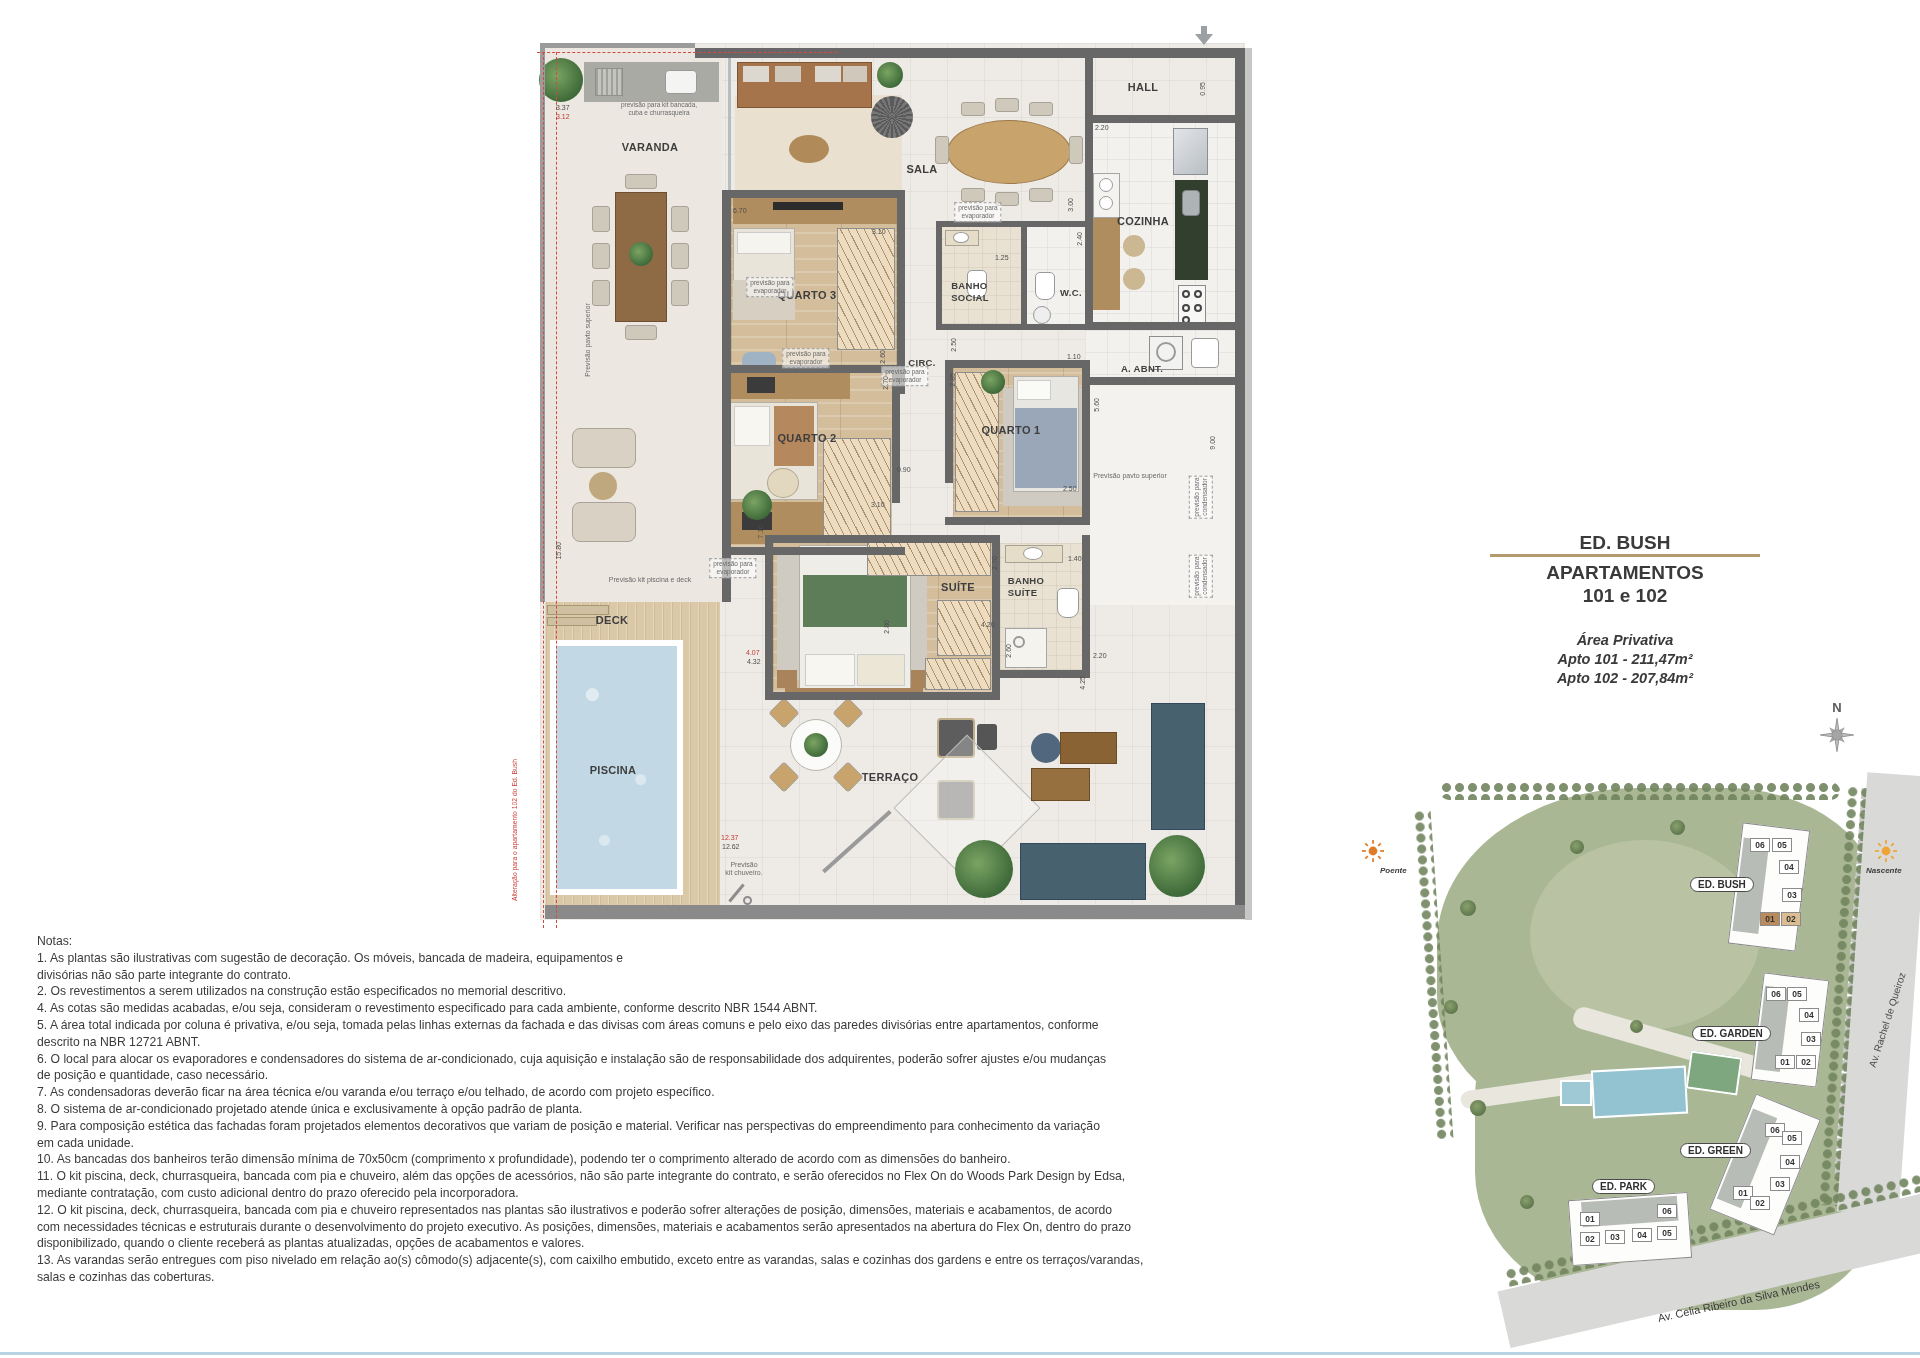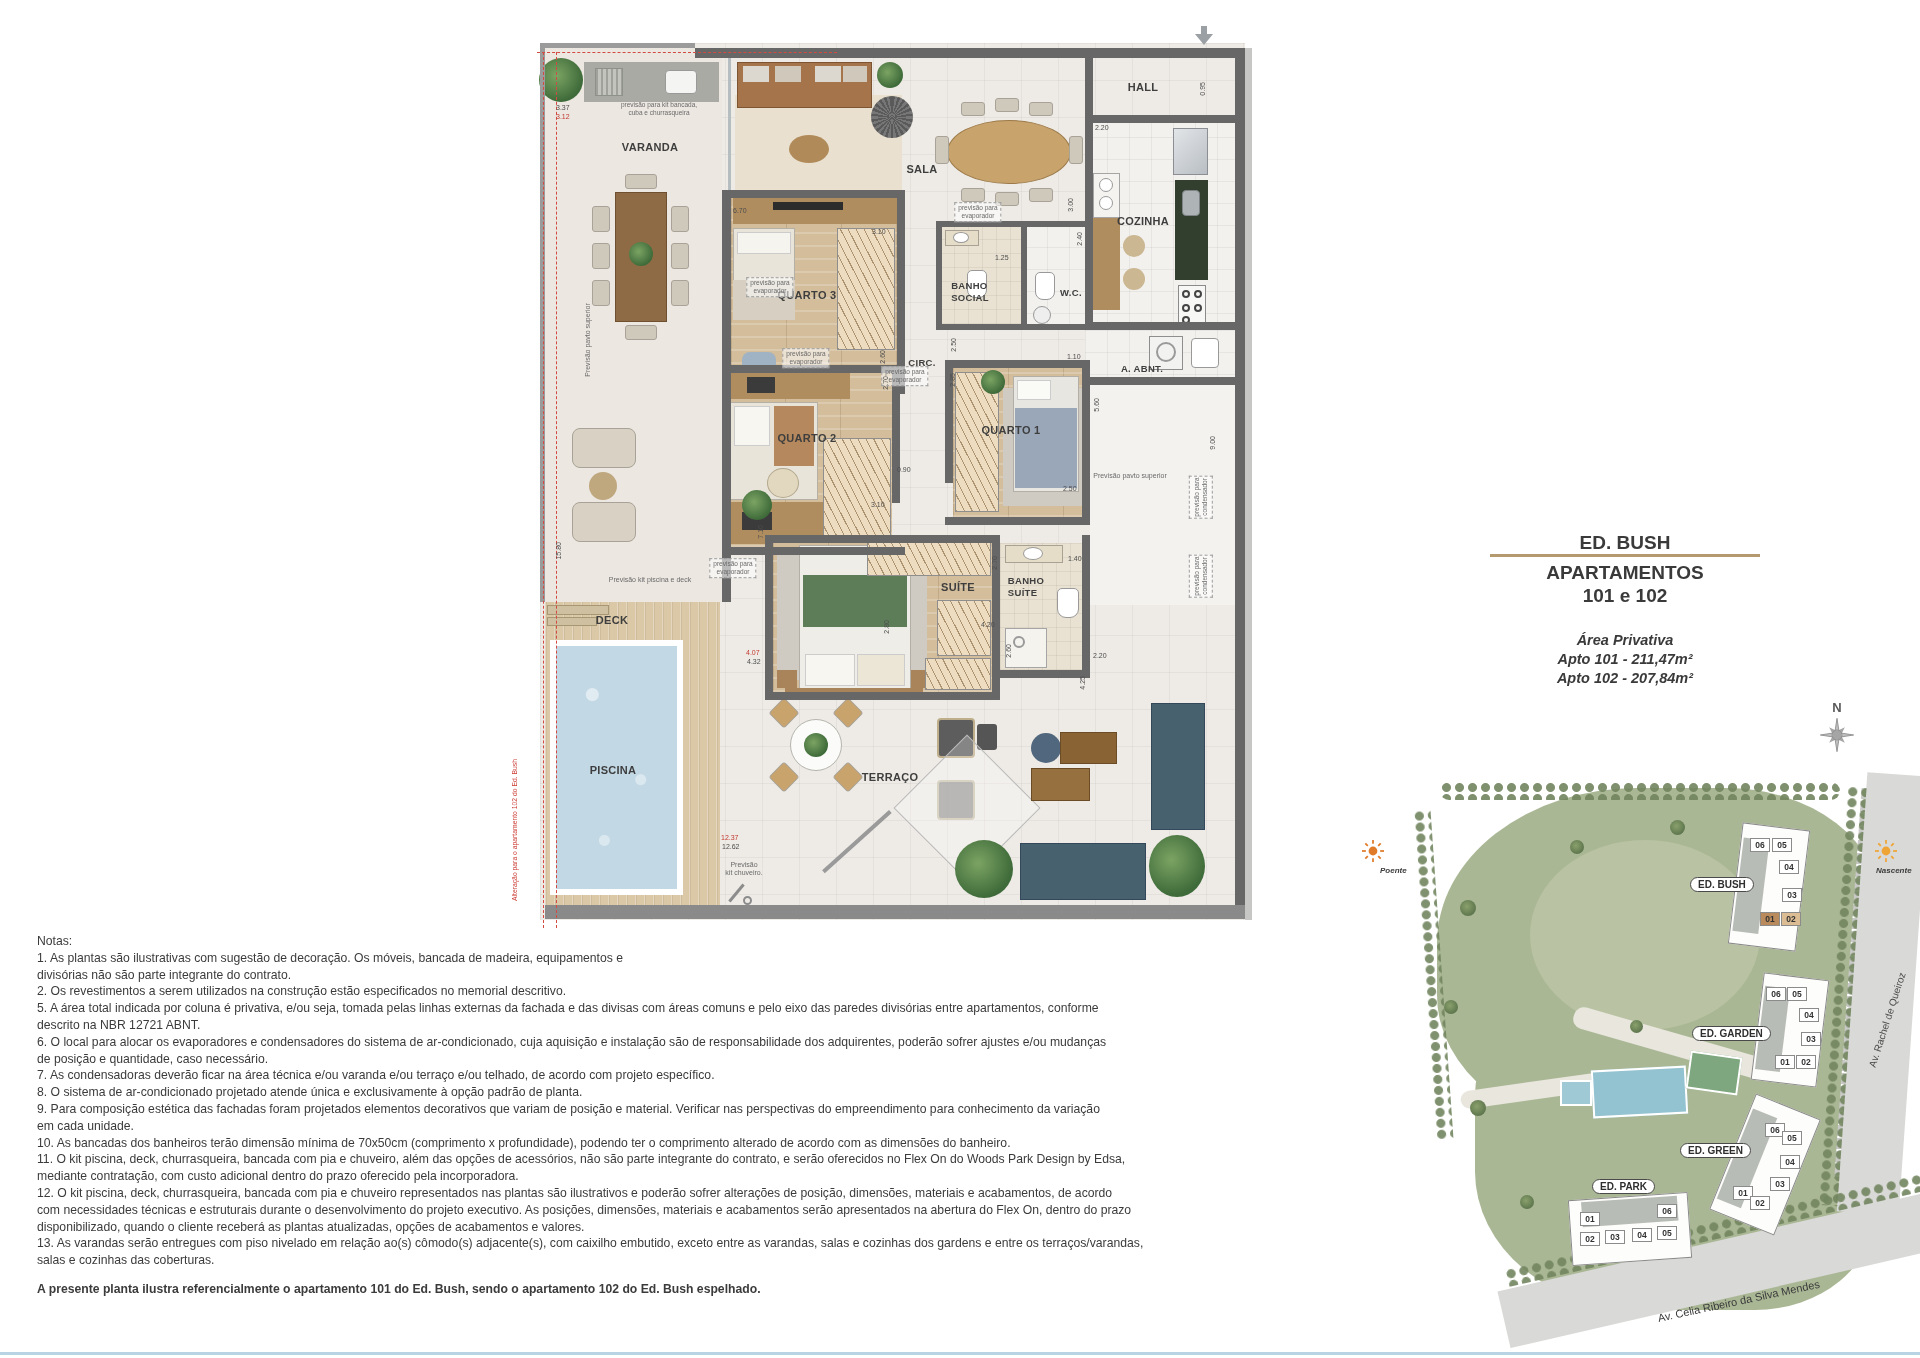--- a/index.html
+++ b/index.html
@@ -432,40 +432,40 @@
         <line x1="10" y1="0" x2="10" y2="3.5"></line>
         <line x1="10" y1="16.5" x2="10" y2="20"></line>
         <line x1="0" y1="10" x2="3.5" y2="10"></line>
         <line x1="16.5" y1="10" x2="20" y2="10"></line>
         <line x1="3" y1="3" x2="5.3" y2="5.3"></line>
         <line x1="14.7" y1="14.7" x2="17" y2="17"></line>
         <line x1="3" y1="17" x2="5.3" y2="14.7"></line>
         <line x1="14.7" y1="5.3" x2="17" y2="3"></line>
       </g>
     </svg>
-  <div class="sunlabel" style="left:456px;top:86px;">Nascente</div>
+  <div class="sunlabel" style="left:446px;top:86px;">Nascente</div>
 </div>
 
 <div id="notes">
   <div actable="false">Notas:</div>
   <div>1. As plantas são ilustrativas com sugestão de decoração. Os móveis, bancada de madeira, equipamentos e
 divisórias não são parte integrante do contrato.</div>
   <div>2. Os revestimentos a serem utilizados na construção estão especificados no memorial descritivo.</div>
+  <div>4. As cotas são medidas acabadas, e/ou seja, consideram o revestimento especificado para cada ambiente, conforme descrito NBR 1544 ABNT.</div>
   <div>5. A área total indicada por coluna é privativa, e/ou seja, tomada pelas linhas externas da fachada e das divisas com áreas comuns e pelo eixo das paredes divisórias entre apartamentos, conforme
 descrito na NBR 12721 ABNT.</div>
   <div>6. O local para alocar os evaporadores e condensadores do sistema de ar-condicionado, cuja aquisição e instalação são de responsabilidade dos adquirentes, poderão sofrer ajustes e/ou mudanças
 de posição e quantidade, caso necessário.</div>
   <div>7. As condensadoras deverão ficar na área técnica e/ou varanda e/ou terraço e/ou telhado, de acordo com projeto específico.</div>
   <div>8. O sistema de ar-condicionado projetado atende única e exclusivamente à opção padrão de planta.</div>
   <div>9. Para composição estética das fachadas foram projetados elementos decorativos que variam de posição e material. Verificar nas perspectivas do empreendimento para conhecimento da variação
 em cada unidade.</div>
   <div>10. As bancadas dos banheiros terão dimensão mínima de 70x50cm (comprimento x profundidade), podendo ter o comprimento alterado de acordo com as dimensões do banheiro.</div>
   <div>11. O kit piscina, deck, churrasqueira, bancada com pia e chuveiro, além das opções de acessórios, não são parte integrante do contrato, e serão oferecidos no Flex On do Woods Park Design by Edsa,
 mediante contratação, com custo adicional dentro do prazo oferecido pela incorporadora.</div>
   <div>12. O kit piscina, deck, churrasqueira, bancada com pia e chuveiro representados nas plantas são ilustrativos e poderão sofrer alterações de posição, dimensões, materiais e acabamentos, de acordo
 com necessidades técnicas e estruturais durante o desenvolvimento do projeto executivo. As posições, dimensões, materiais e acabamentos serão apresentados na abertura do Flex On, dentro do prazo
 disponibilizado, quando o cliente receberá as plantas atualizadas, opções de acabamentos e valores.</div>
   <div>13. As varandas serão entregues com piso nivelado em relação ao(s) cômodo(s) adjacente(s), com caixilho embutido, exceto entre as varandas, salas e cozinhas dos gardens e entre os terraços/varandas,
 salas e cozinhas das coberturas.</div>
-  <div class="footer">A presente planta ilustra referencialmente o apartamento 101 do Ed. Bush, sendo o apartamento 102 do Ed. Bush espelhado.</div>
 </div>
 
 <div class="abs" style="left:0;top:1352px;width:1920px;height:3px;background:#b8d4e4;"></div>
 
 </body></html>

